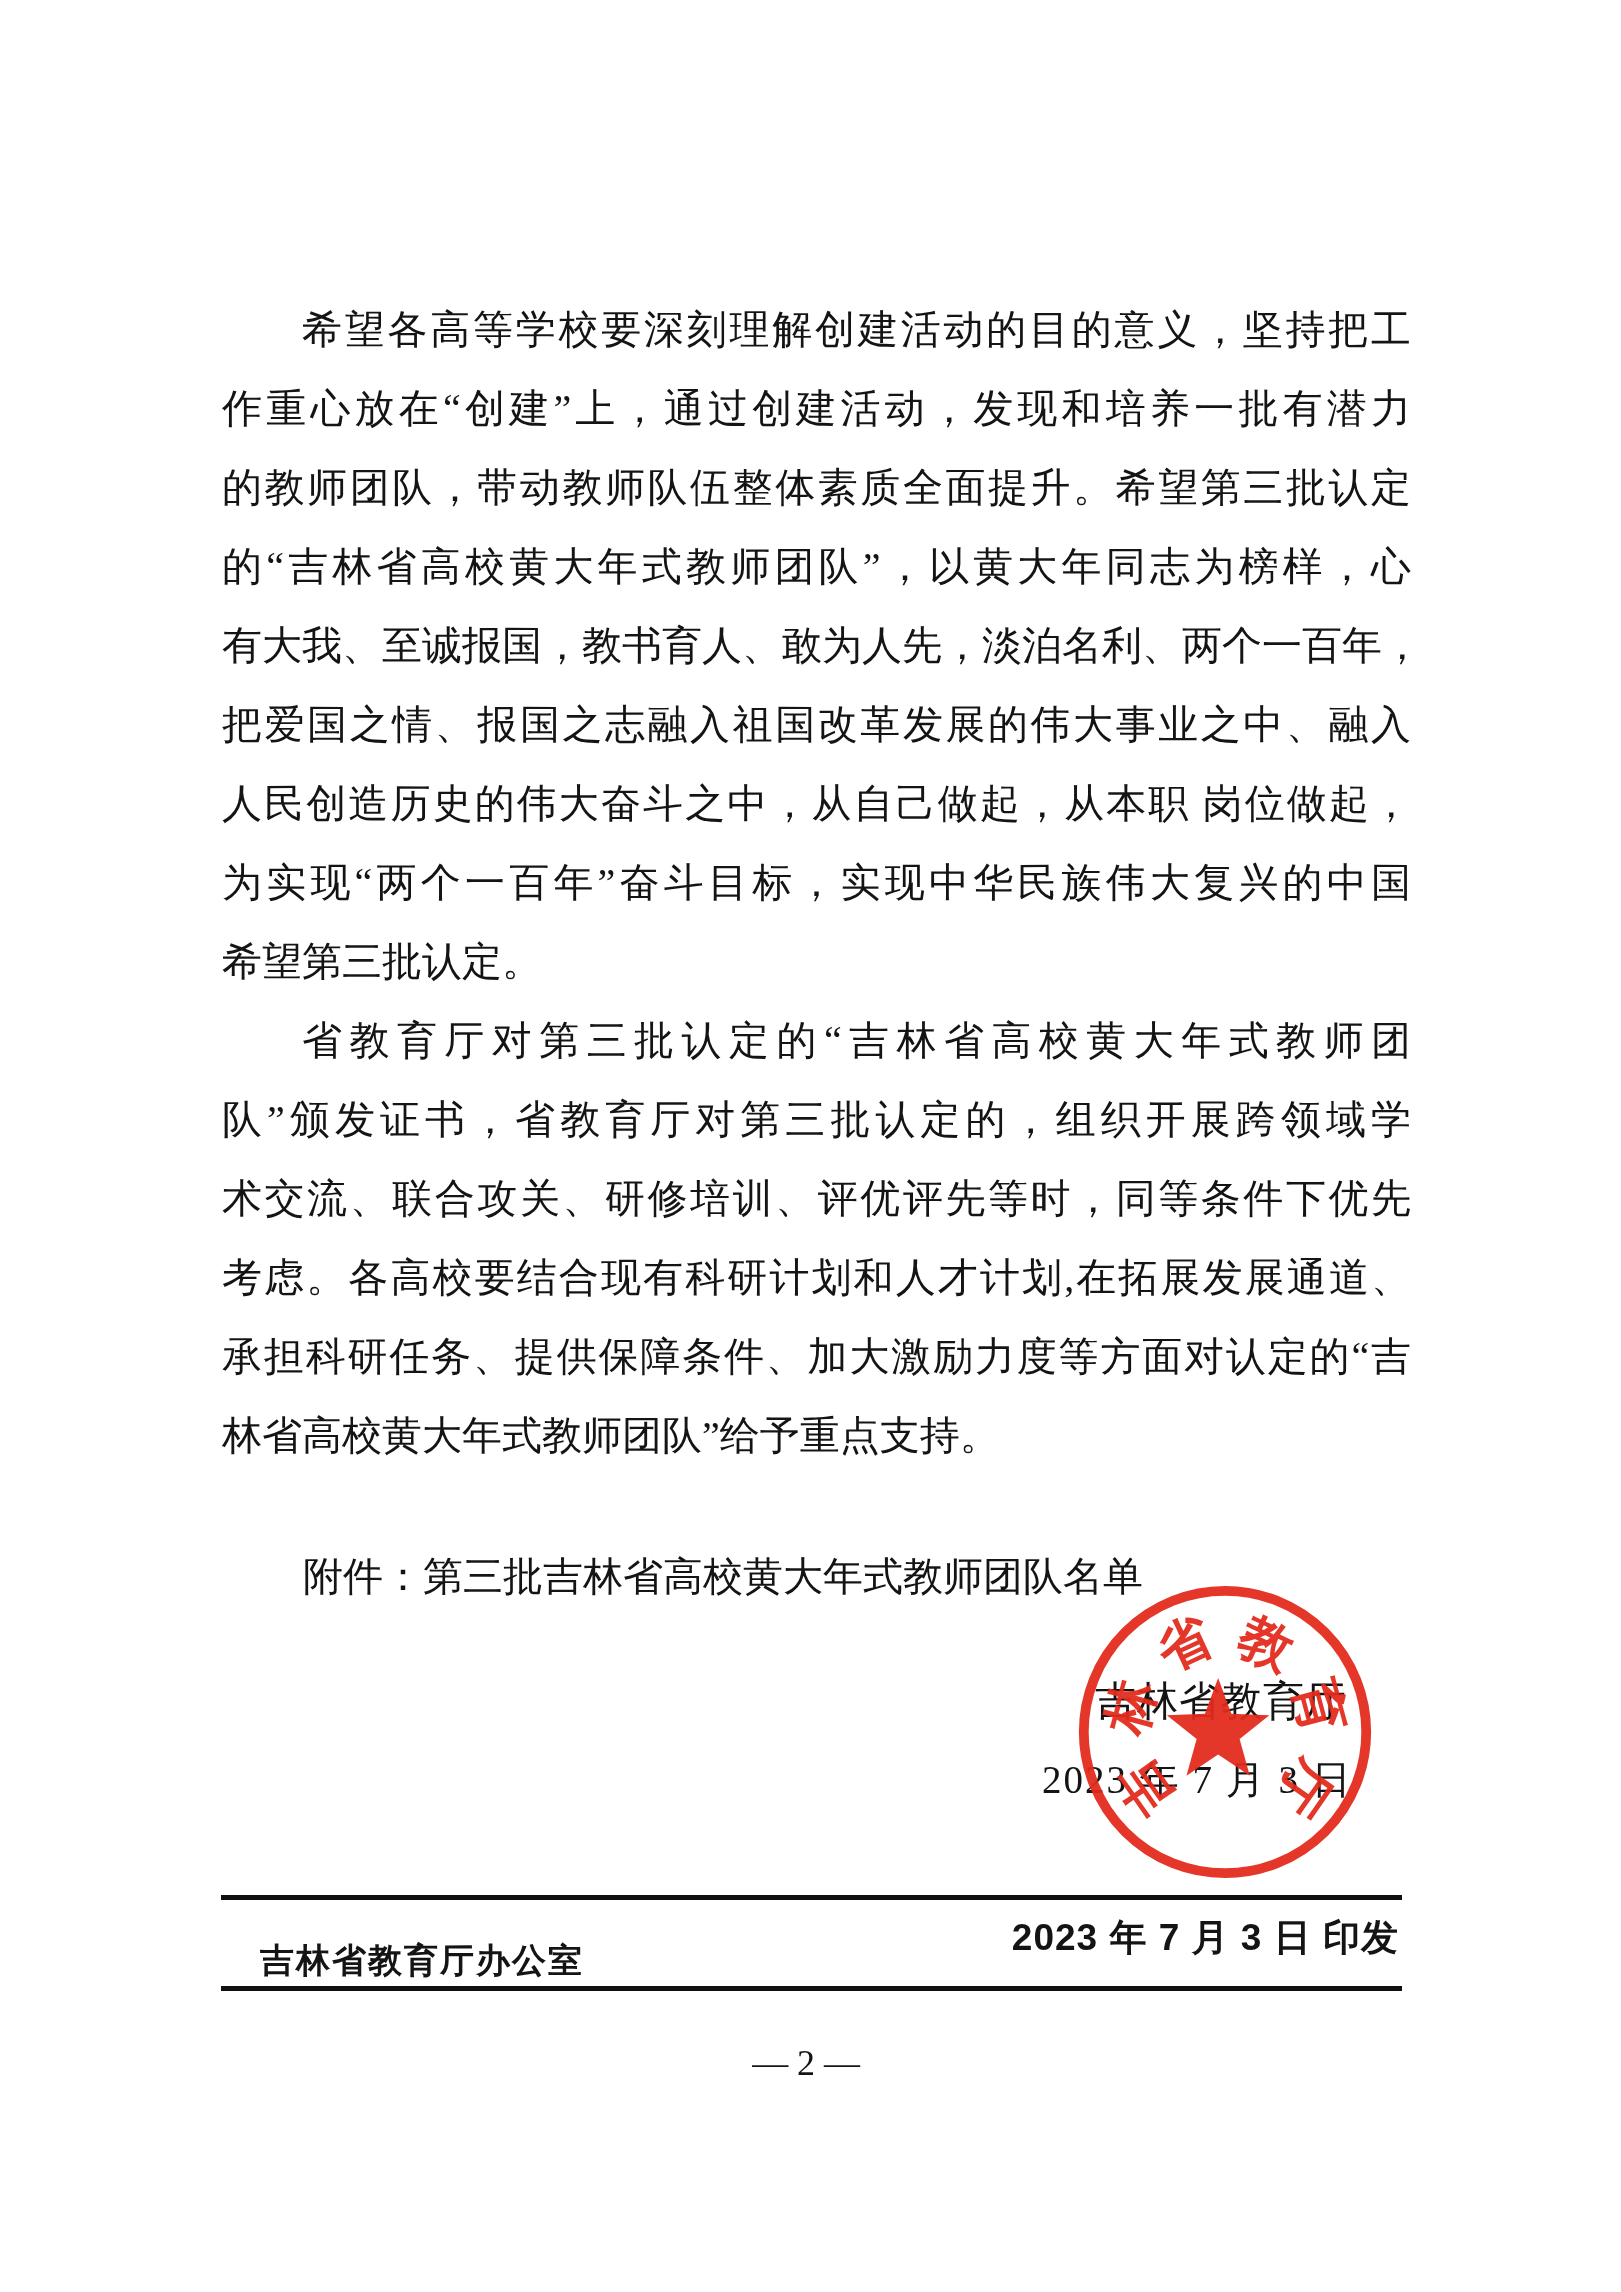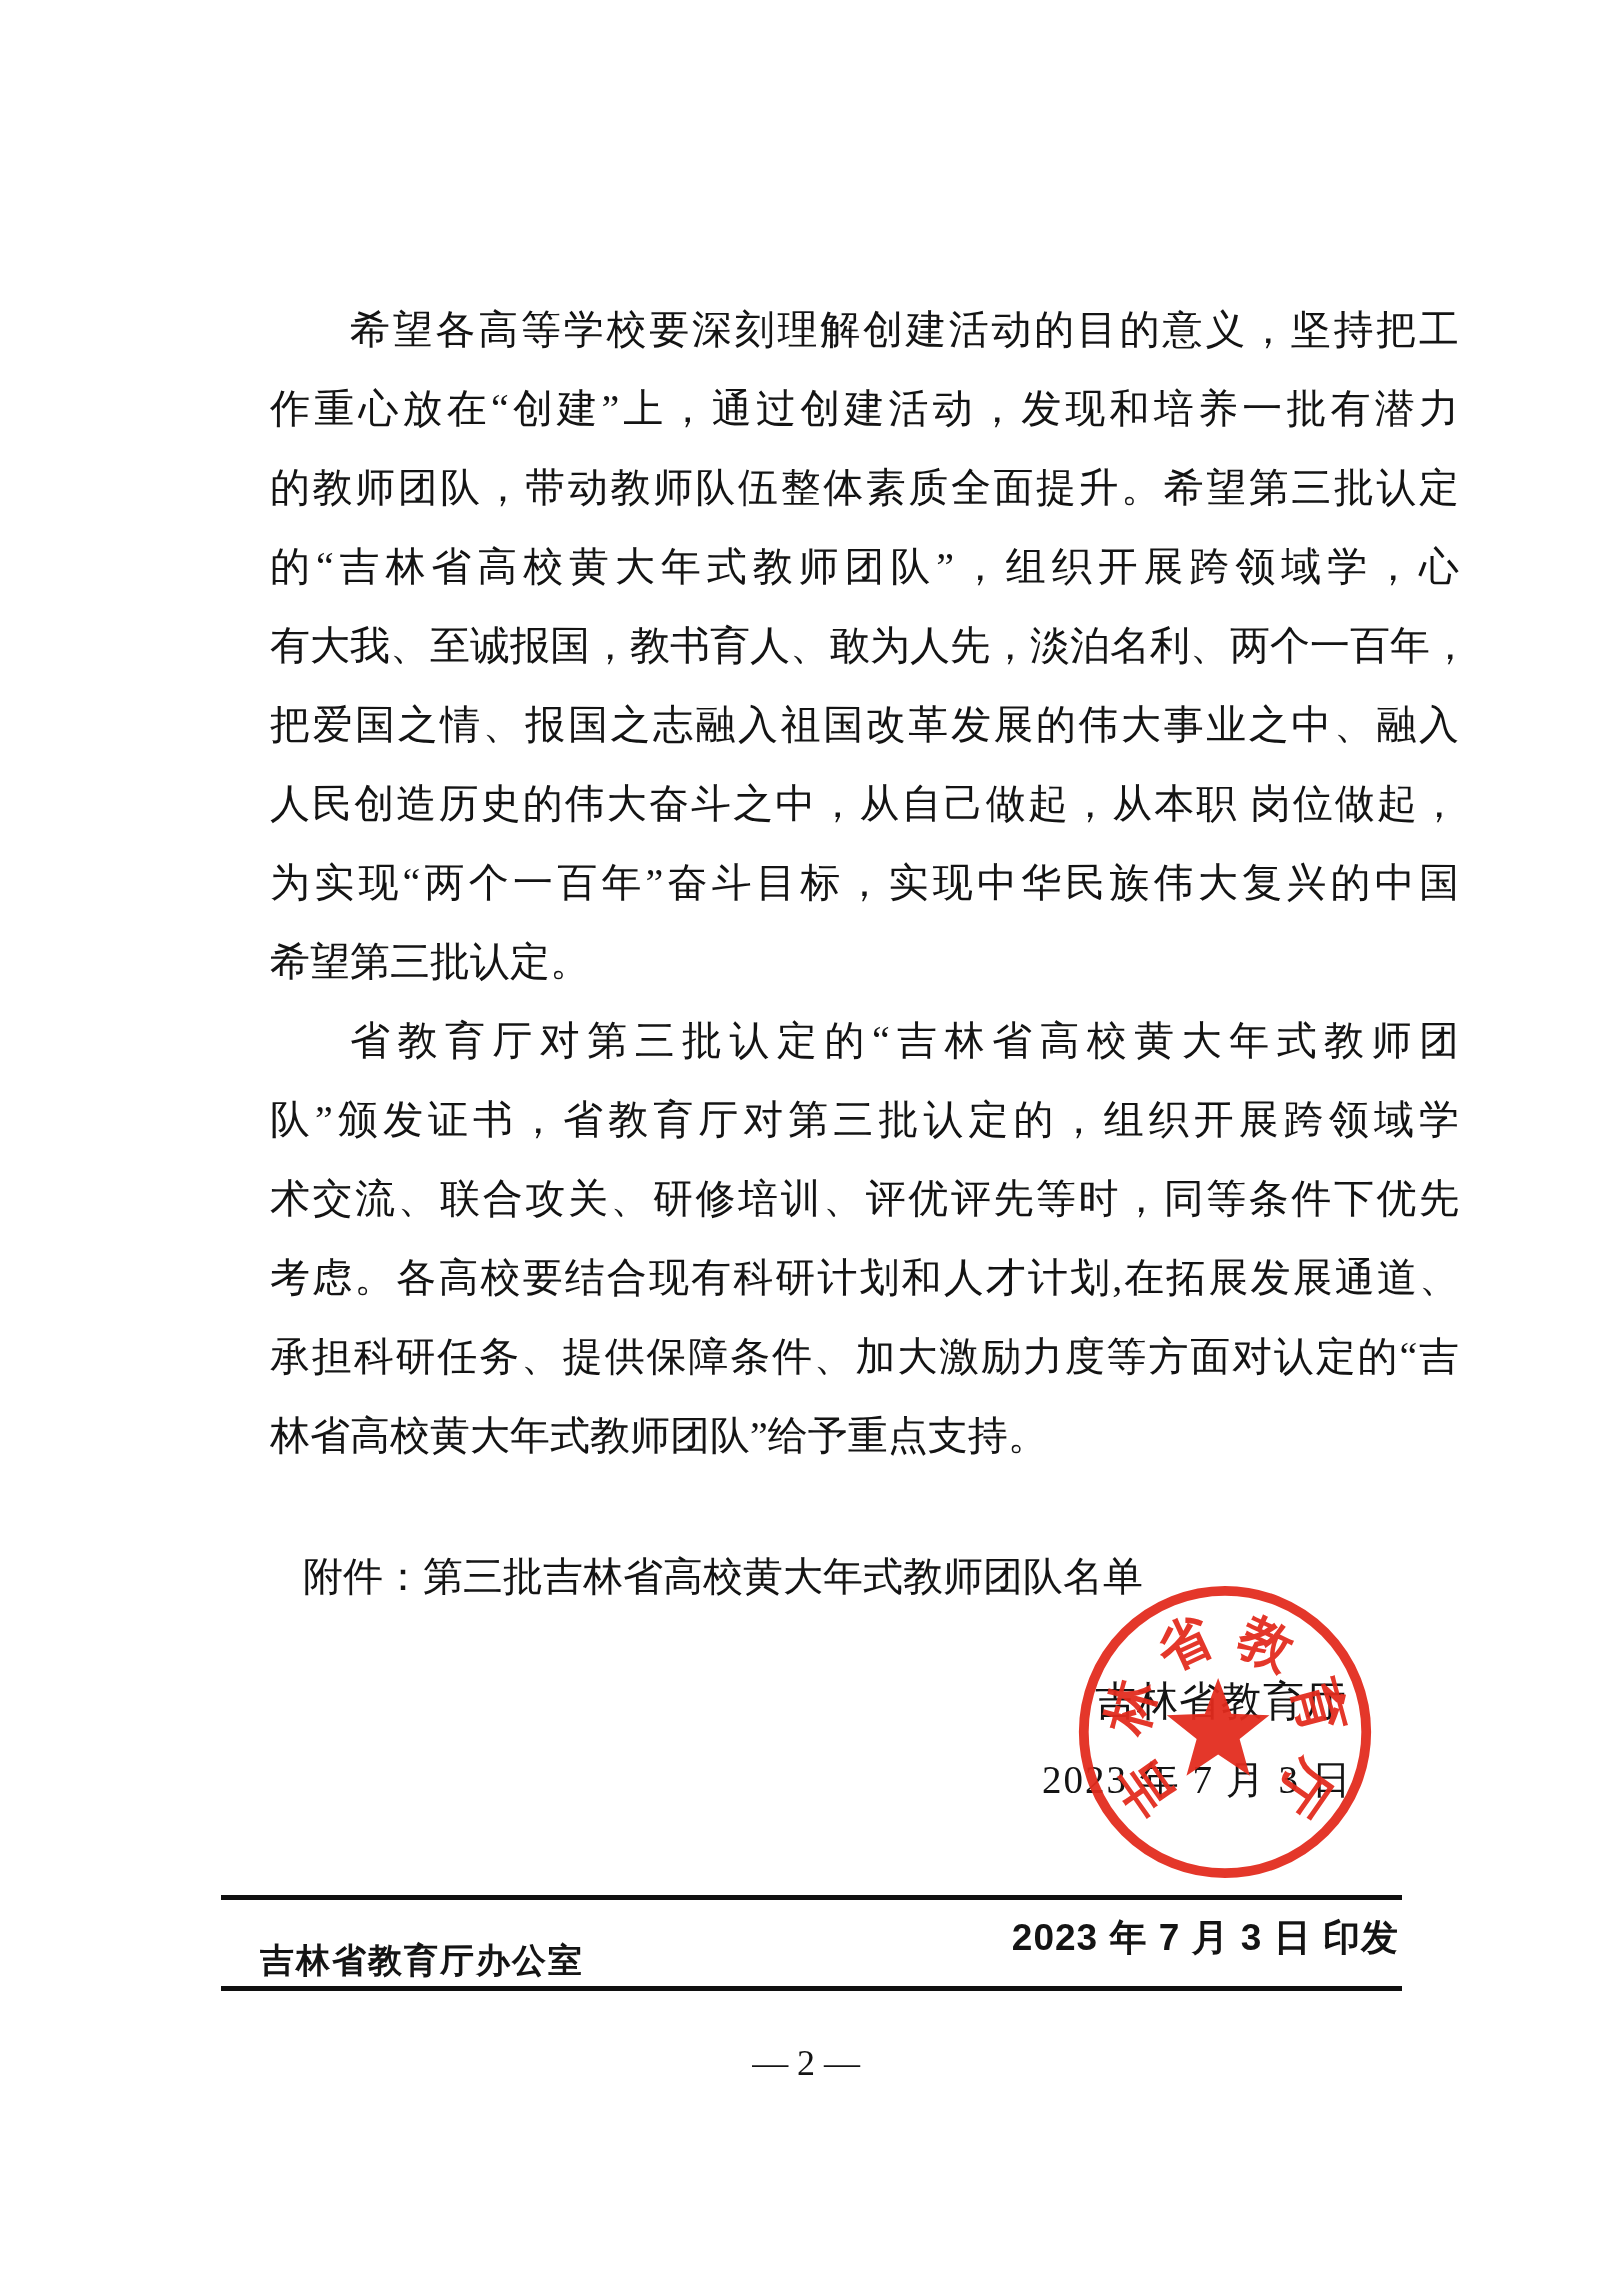--- a/index.html
+++ b/index.html
@@ -12,21 +12,20 @@
     font-family:"Liberation Serif","DejaVu Serif",serif;
     color:#141414;
   }
   .body-text{
     position:absolute;
     left:222px;top:290px;
     width:1189px;
     font-size:40px;
     line-height:79px;
     letter-spacing:0;
-    margin-left:48px;
   }
   .line{
     text-align:justify;
     text-align-last:justify;
     text-justify:inter-character;
     height:79px;
     overflow:hidden;
     white-space:nowrap;
   }
   .line.indent{padding-left:80px;}
@@ -108,21 +107,21 @@
 </head>
 <body>
 
 <div class="page">
 
   <div class="body-text">
     <div class="para">
       <div class="line indent">希望各高等学校要深刻理解创建活动的目的意义，坚持把工</div>
       <div class="line">作重心放在“创建”上，通过创建活动，发现和培养一批有潜力</div>
       <div class="line">的教师团队，带动教师队伍整体素质全面提升。希望第三批认定</div>
-      <div class="line">的“吉林省高校黄大年式教师团队”，组织开展跨领域学，心</div>
+      <div class="line">的“吉林省高校黄大年式教师团队”，以黄大年同志为榜样，心</div>
       <div class="line">有大我、至诚报国，教书育人、敢为人先，淡泊名利、两个一百年，</div>
       <div class="line">把爱国之情、报国之志融入祖国改革发展的伟大事业之中、融入</div>
       <div class="line">人民创造历史的伟大奋斗之中，从自己做起，从本职 岗位做起，</div>
       <div class="line">为实现“两个一百年”奋斗目标，实现中华民族伟大复兴的中国</div>
       <div class="line last">希望第三批认定。</div>
     </div>
     <div class="para">
       <div class="line indent">省教育厅对第三批认定的“吉林省高校黄大年式教师团</div>
       <div class="line">队”颁发证书，省教育厅对第三批认定的，组织开展跨领域学</div>
       <div class="line">术交流、联合攻关、研修培训、评优评先等时，同等条件下优先</div>

